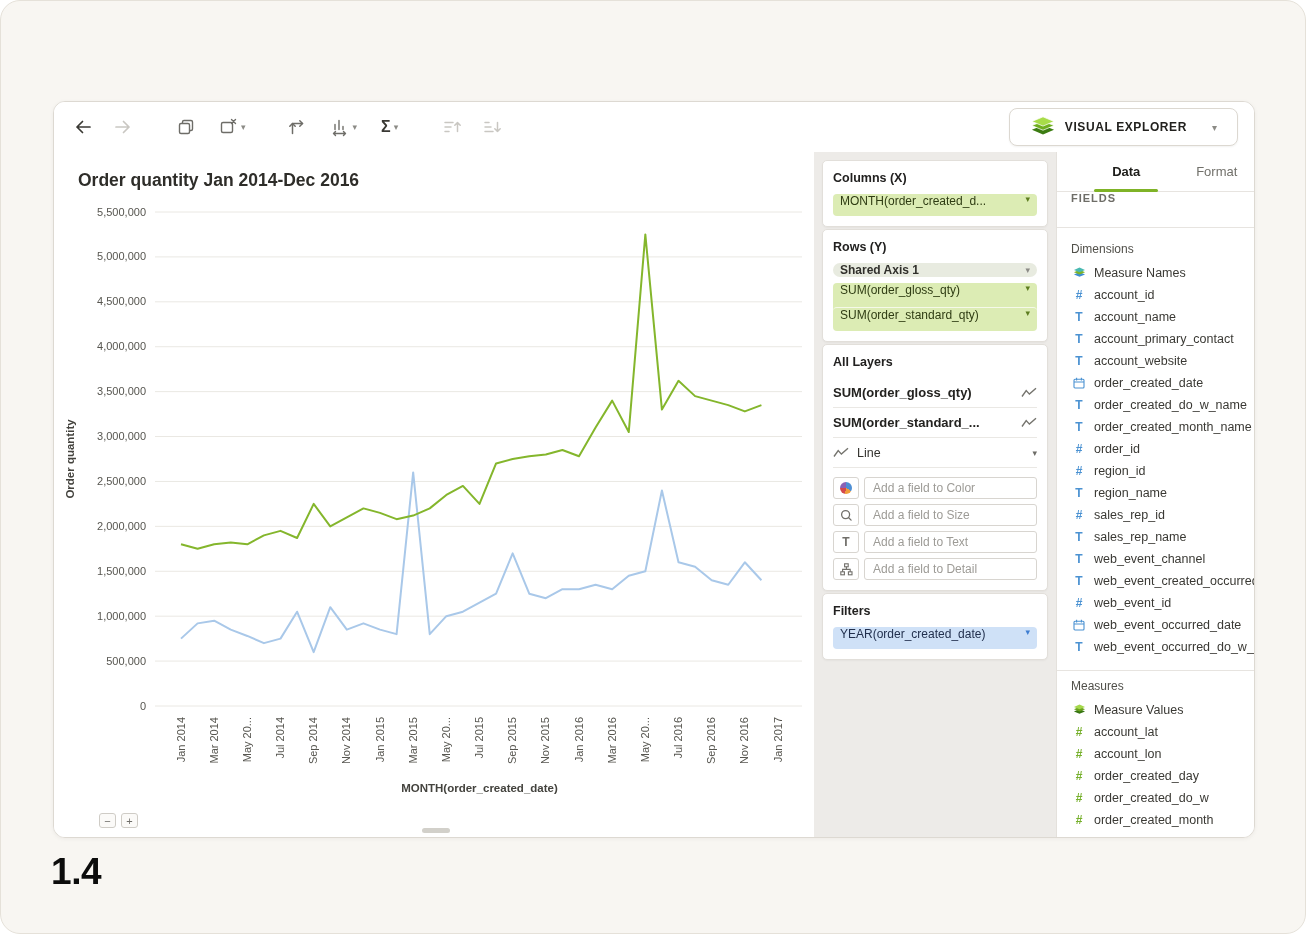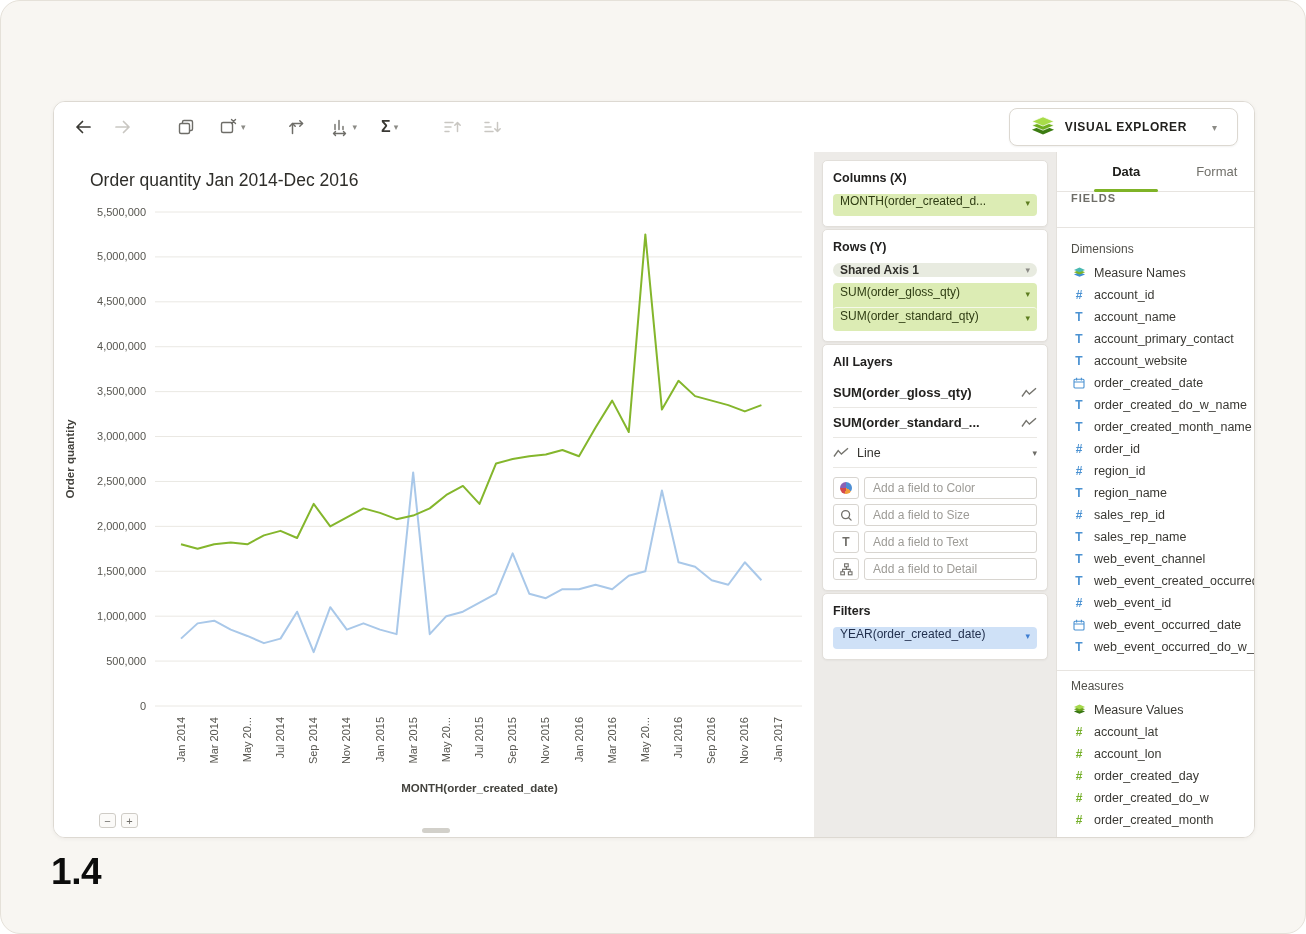--- a/index.html
+++ b/index.html
@@ -16,29 +16,29 @@
 .tgroup{display:flex;align-items:center;gap:18px}
 .g0{gap:14px}
 .g1{margin-left:38px}
 .g2{margin-left:36px;gap:20px}
 .g3{margin-left:40px;gap:16px}
 .brand{margin-left:auto;display:flex;align-items:center;gap:9px;height:38px;padding:0 20px;background:#fff;border:1px solid #dcd8d1;border-radius:8px;box-shadow:0 1px 2px rgba(30,28,24,.06);cursor:pointer}
 .brand-label{font-size:12px;font-weight:700;letter-spacing:.05em;color:#22211e}
 .brand .caret{margin-left:16px;font-size:10px}
 .content{flex:1;display:flex;background:#edebe8;min-height:0}
 .chart-region{flex:0 0 760px;background:#fff;position:relative}
-.chart-title{position:absolute;left:36px;top:18px;font-size:17.5px;font-weight:400;color:#2e2d29}
+.chart-title{position:absolute;left:24px;top:18px;font-size:17.5px;font-weight:700;color:#2e2d29}
 #chart{position:absolute;left:6px;top:52px}
 .zoom{position:absolute;left:45px;top:661px;display:flex;gap:5px}
 .zbtn{width:17px;height:15px;border:1px solid #cfccc6;border-radius:3px;background:#fbfaf8;color:#6f6e69;font-size:11px;line-height:12px;text-align:center;cursor:pointer;padding:0}
 .hthumb{position:absolute;left:368px;top:676px;width:28px;height:5px;border-radius:3px;background:#d2d0ca}
 .shelves{flex:0 0 212px;padding:8px;display:flex;flex-direction:column;gap:2px;min-height:0}
 .card{background:#fff;border:1px solid #e2dfda;border-radius:5px;box-shadow:0 1px 2px rgba(30,28,24,.04);padding:10px}
 .card-title{font-size:12.5px;font-weight:700;color:#222120;margin-bottom:9px}
-.pill{display:flex;align-items:flex-end;justify-content:space-between;height:22px;border-radius:4px;padding:8px 7px;cursor:pointer}
+.pill{display:flex;align-items:flex-start;justify-content:space-between;height:22px;border-radius:4px;padding:0 7px;cursor:pointer}
 .pill-label{font-size:12px;white-space:nowrap;overflow:hidden}
 .pill-caret{font-size:9px;margin-left:6px;flex:0 0 auto}
 .pill.green{background:#dcecb4;color:#2f3c13}
 .pill.green .pill-caret{color:#5d7d1f}
 .pill.blue{background:#cfe1f7;color:#22304e}
 .pill.blue .pill-caret{color:#3f7ed2}
 .axis-head{display:flex;align-items:center;justify-content:space-between;background:#e8ebe0;border-radius:12px;height:14px;padding:0 7px;margin-bottom:6px;cursor:pointer}
 .axis-head .axis-name{font-size:12px;font-weight:700;color:#31302c}
 .rows-pills{background:#dcecb4;border-radius:4px;overflow:hidden}
 .rows-pills .pill{background:transparent;height:24px}

